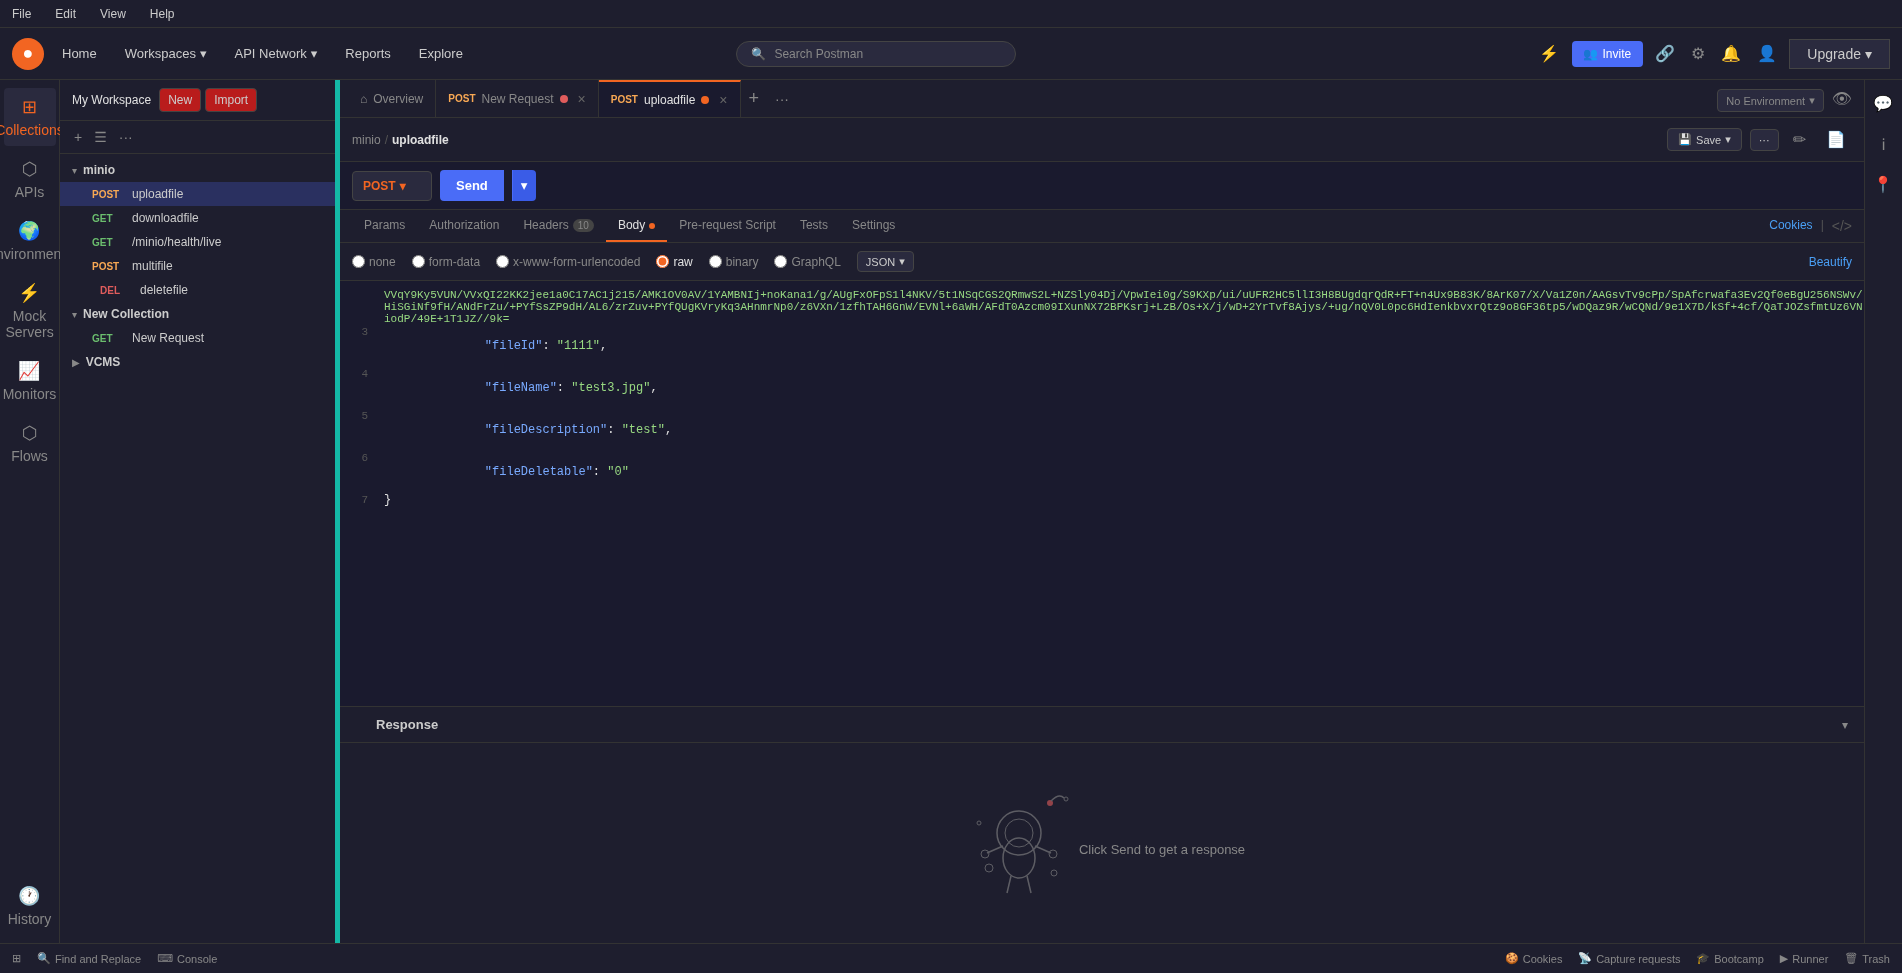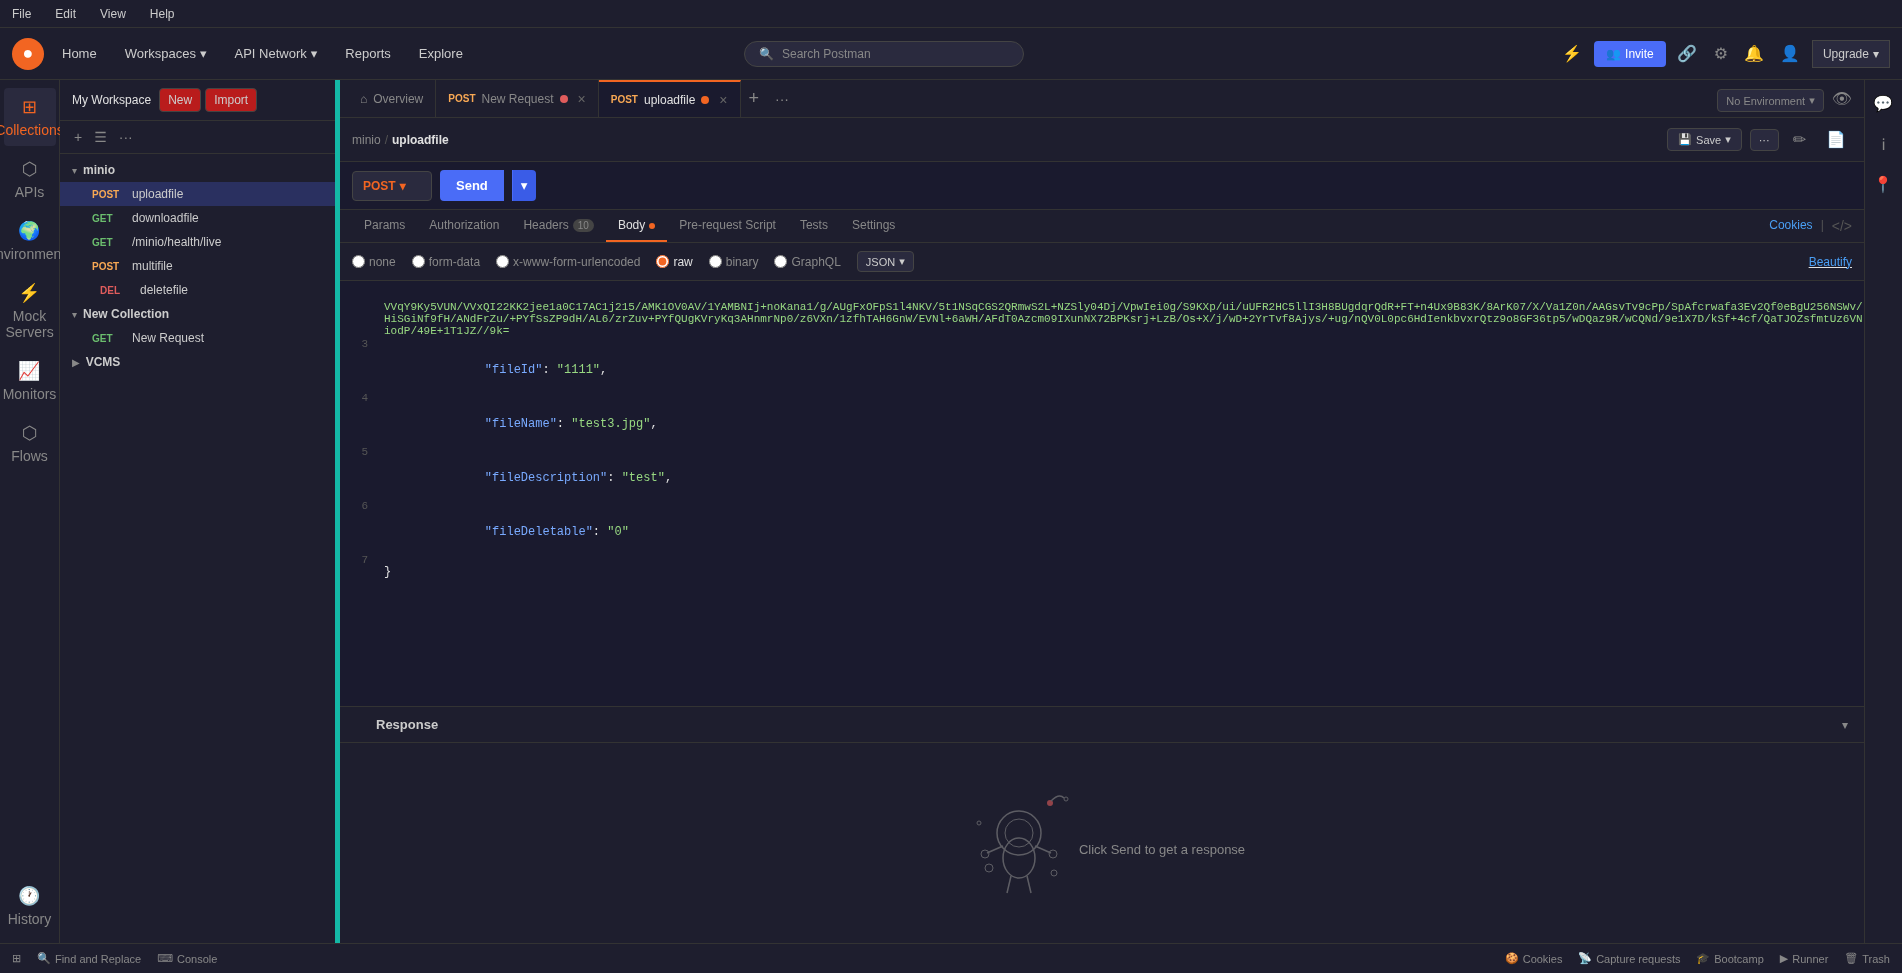--- a/index.html
+++ b/index.html
@@ -11,21 +11,21 @@
 
     
     .main-header { background: #1e1e2e; display: flex; align-items: center; padding: 4px 12px; height: 52px; border-bottom: 1px solid #333; gap: 8px; }
     .logo { width: 32px; height: 32px; background: #f26522; border-radius: 50%; display: flex; align-items: center; justify-content: center; color: white; font-size: 18px; font-weight: bold; flex-shrink: 0; }
     .nav-item { color: #ccc; font-size: 13px; padding: 6px 10px; cursor: pointer; border-radius: 4px; display: flex; align-items: center; gap: 4px; }
     .search-bar { background: #2a2a3e; border: 1px solid #444; border-radius: 20px; display: flex; align-items: center; padding: 5px 14px; gap: 8px; width: 280px; margin: 0 auto; cursor: pointer; }
     .search-bar span { color: #888; font-size: 12px; }
     .header-right { display: flex; align-items: center; gap: 8px; margin-left: auto; }
     .invite-btn { background: #4a6cf7; color: white; border: none; border-radius: 4px; padding: 6px 12px; font-size: 12px; cursor: pointer; display: flex; align-items: center; gap: 4px; }
     .icon-btn { background: none; border: none; color: #888; cursor: pointer; padding: 4px; border-radius: 4px; font-size: 16px; }
-    .upgrade-btn { background: #2a2a3e; color: #ccc; border: 1px solid #444; border-radius: 0; padding: 6px 10px; font-size: 12px; cursor: pointer; display: flex; align-items: center; gap: 4px; }
+    .upgrade-btn { background: #2a2a3e; color: #ccc; border: 1px solid #444; border-radius: 0; padding: 6px 17px; font-size: 14px; cursor: pointer; display: flex; align-items: center; gap: 4px; }
 
     
     .main-layout { display: flex; flex: 1; overflow: hidden; }
 
     
     .sidebar-icons { width: 60px; background: #1e1e2e; border-right: 1px solid #333; display: flex; flex-direction: column; align-items: center; padding: 8px 0; gap: 4px; }
     .sidebar-icon-item { display: flex; flex-direction: column; align-items: center; padding: 8px 4px; cursor: pointer; border-radius: 4px; width: 52px; gap: 4px; color: #888; }
     .sidebar-icon-item.active { color: #f26522; background: #2a2a3e; }
     .sidebar-icon-item .icon { font-size: 18px; }
     .sidebar-icon-item .label { font-size: 14px; text-align: center; }
@@ -89,29 +89,29 @@
     .req-tab .dot { width: 6px; height: 6px; border-radius: 50%; background: #f26522; display: inline-block; margin-left: 4px; vertical-align: middle; }
     .req-tabs-right { margin-left: auto; display: flex; gap: 8px; }
     .cookies-link { color: #4a9ff5; font-size: 12px; cursor: pointer; }
 
     
     .body-options { display: flex; align-items: center; padding: 8px 12px; gap: 16px; border-bottom: 1px solid #333; background: #1e1e2e; flex-wrap: wrap; }
     .radio-option { display: flex; align-items: center; gap: 4px; cursor: pointer; font-size: 12px; color: #888; }
     .radio-option input { accent-color: #f26522; }
     .radio-option.active { color: #e0e0e0; }
     .json-selector { background: #2a2a3e; border: 1px solid #444; border-radius: 4px; color: #ccc; font-size: 11px; padding: 3px 8px; cursor: pointer; display: flex; align-items: center; gap: 4px; }
-    .body-options-right { margin-left: auto; text-decoration: underline; }
+    .body-options-right { margin-left: auto; }
     .beautify-link { color: #4a9ff5; font-size: 12px; cursor: pointer; }
 
     
     .code-editor { flex: 1; overflow: hidden; background: #1a1a2e; display: flex; flex-direction: column; position: relative; }
     .code-content { flex: 1; overflow-y: auto; font-family: 'Courier New', monospace; font-size: 12px; padding: 8px 0; position: relative; }
     .code-line { display: flex; min-height: 18px; }
     .line-num { width: 40px; text-align: right; padding-right: 12px; color: #555; flex-shrink: 0; user-select: none; font-size: 11px; padding-top: 1px; }
-    .line-content { flex: 1; color: #ccc; white-space: pre; padding-left: 4px; overflow-x: auto; margin-top: 12px; }
+    .line-content { flex: 1; color: #ccc; white-space: pre; padding-left: 4px; overflow-x: auto; }
     .key-color { color: #79aaff; }
     .string-color { color: #98d982; }
     .bracket-color { color: #e0e0e0; }
     .long-string { color: #98d982; font-size: 11px; word-break: break-all; white-space: pre-wrap; }
 
     
     .response-section { background: #1e1e2e; border-top: 1px solid #333; display: flex; flex-direction: column; }
     .response-header { display: flex; align-items: center; padding: 10px 16px; border-bottom: 1px solid #333; cursor: pointer; }
     .response-title { font-size: 13px; color: #ccc; font-weight: 600; margin-left: 20px; }
     .response-expand { margin-left: auto; color: #888; }

